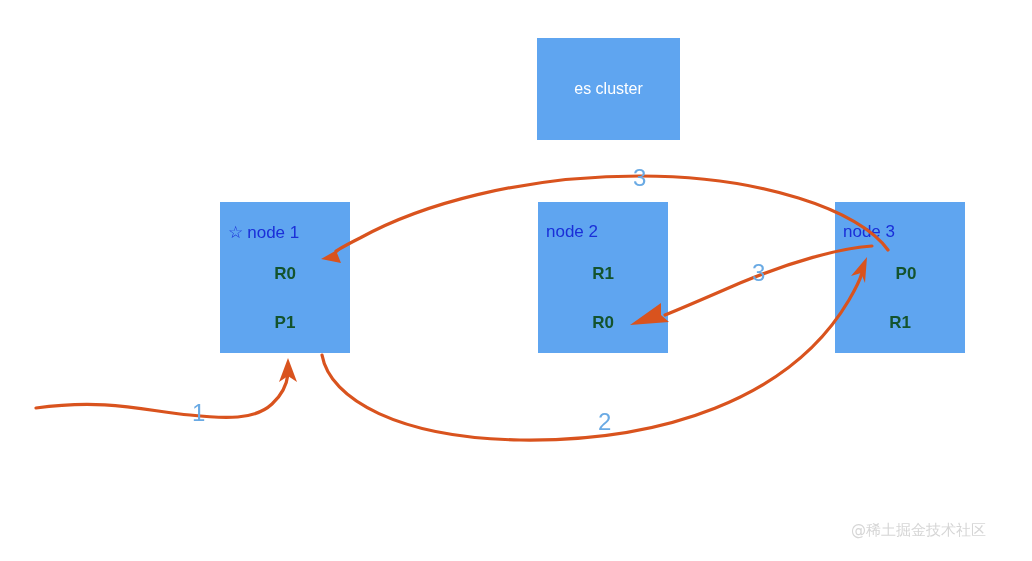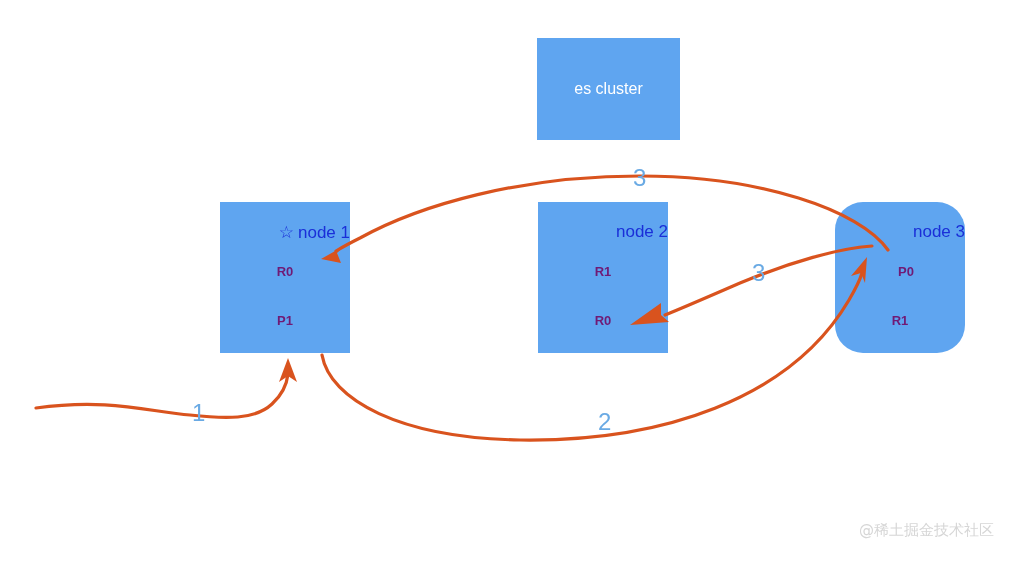--- a/index.html
+++ b/index.html
@@ -18,40 +18,40 @@
     overflow: hidden;
   }
   .node-box {
     position: absolute;
     background: #5fa5f0;
     box-sizing: border-box;
     display: block;
   }
   .node-title {
     position: absolute;
-    left: 0;
+    left: 8px;
     right: 0;
-    text-align: right;
+    text-align: left;
     color: #1a2fd8;
     font-size: 17px;
     font-family: "Liberation Sans", sans-serif;
     white-space: nowrap;
   }
   .node-title .star-icon {
     color: #1a2fd8;
     font-size: 17px;
     margin-right: 4px;
   }
   .shard-label {
     position: absolute;
     left: 0;
     right: 0;
     text-align: center;
-    color: #701a75;
-    font-size: 13px;
+    color: #14532d;
+    font-size: 17px;
     font-weight: bold;
     font-family: "Liberation Sans", sans-serif;
   }
   .cluster-box {
     position: absolute;
     background: #5fa5f0;
     box-sizing: border-box;
   }
   .cluster-label {
     position: absolute;
@@ -86,21 +86,20 @@
     font-family: "Liberation Sans", sans-serif;
     line-height: 1;
     white-space: nowrap;
   }
   .watermark {
     position: absolute;
     color: #d6d6d6;
     font-size: 15px;
     font-family: "DejaVu Sans", sans-serif;
     white-space: nowrap;
-    margin-left: 8px;
   }
 </style>
 </head>
 <body>
 
 <div id="canvas">
 
   <div class="cluster-box" style="left:537px; top:38px; width:143px; height:102px;">
     <div class="cluster-label" style="top:42px;">es cluster</div>
   </div>
@@ -114,21 +113,21 @@
   </div>
 
   <div class="node-box" style="left:538px; top:202px; width:130px; height:151px;text-decoration:underline;">
     <div class="node-title" style="top:20px;">
       <span>node 2</span>
     </div>
     <div class="shard-label" style="top:62px;">R1</div>
     <div class="shard-label" style="top:111px;">R0</div>
   </div>
 
-  <div class="node-box" style="left:835px; top:202px; width:130px; height:151px;border-radius:28px;">
+  <div class="node-box" style="left:835px; top:202px; width:130px; height:151px;">
     <div class="node-title" style="top:20px;">
       <span>node 3</span>
     </div>
     <div class="shard-label" style="top:62px;padding-left:12px;">P0</div>
     <div class="shard-label" style="top:111px;">R1</div>
   </div>
 
   <svg class="arrows" viewBox="0 0 1032 561">
 
     <path class="arrow-path" d="M 36 408 C 110 398 150 412 190 415 C 225 419 255 420 272 404 C 283 394 287 383 288 374"></path>

